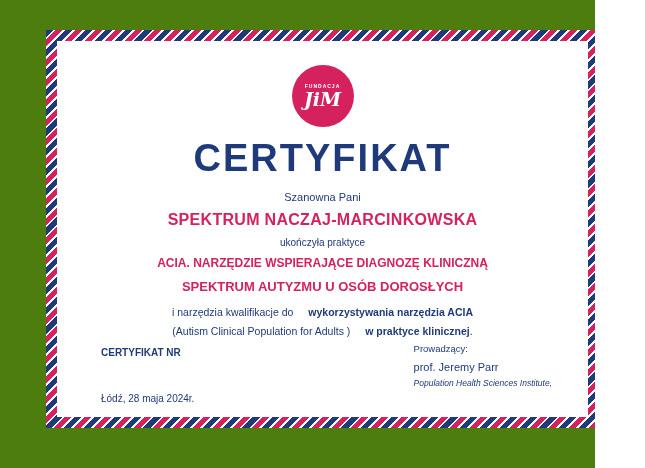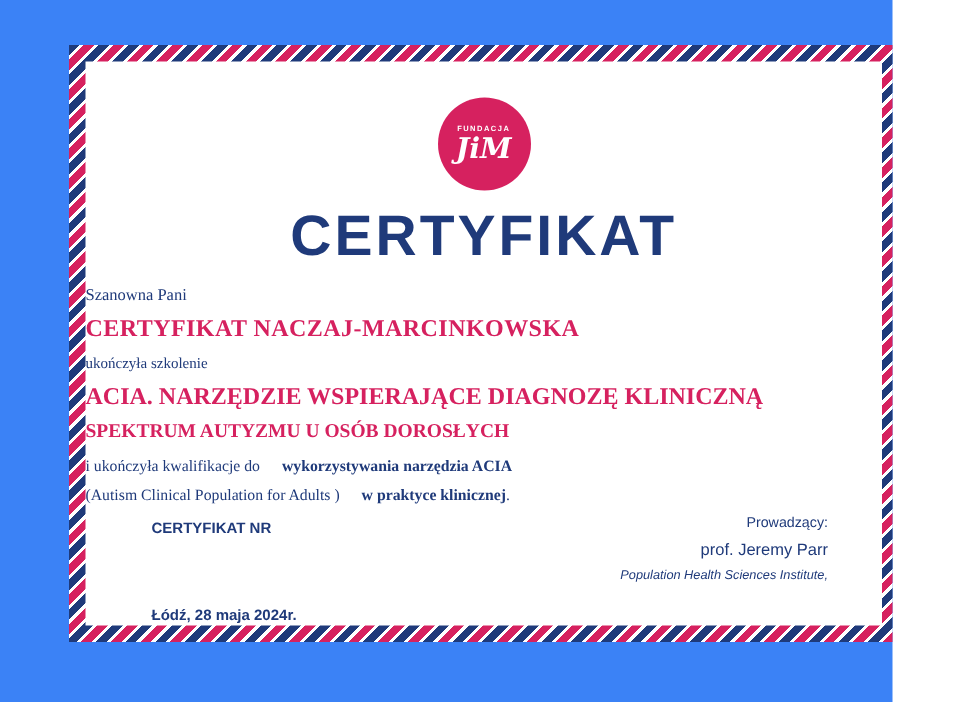--- a/index.html
+++ b/index.html
@@ -7,21 +7,21 @@
     padding: 0;
     width: 645px;
     height: 468px;
     background: #ffffff;
     font-family: "Liberation Sans", sans-serif;
   }
   #certificate-page {
     position: relative;
     width: 595px;
     height: 468px;
-    background: #3b82f6;
+    background: #4d7c0f;
     overflow: hidden;
   }
   
   #cert-border {
     position: absolute;
     left: 46px;
     top: 30px;
     width: 553px;
     height: 398px;
     box-sizing: border-box;
@@ -86,42 +86,42 @@
     font-size: 38px;
     font-weight: bold;
     letter-spacing: 2px;
     color: #1f3a7a;
   }
 
   .center-line {
     position: absolute;
     left: 0;
     width: 100%;
-    font-family: Liberation Serif, serif;
+    text-align: center;
   }
   #salutation {
     top: 150px;
     font-size: 11px;
     color: #1f3a7a;
   }
   #recipient-name {
     top: 170px;
     font-size: 16px;
     font-weight: bold;
     color: #d6215f;
     letter-spacing: 0.3px;
   }
   #completed-label {
     top: 196px;
     font-size: 10px;
     color: #1f3a7a;
   }
   #course-line-1 {
     top: 215px;
-    font-size: 16px;
+    font-size: 12px;
     font-weight: bold;
     color: #d6215f;
   }
   #course-line-2 {
     top: 238px;
     font-size: 13px;
     font-weight: bold;
     color: #d6215f;
   }
   #qualification-line-1 {
@@ -147,32 +147,30 @@
     font-size: 10px;
     font-weight: bold;
     margin-bottom: 6px;
   }
   #cert-number-value {
     font-size: 10px;
   }
   #cert-place-date {
     position: absolute;
     left: 44px;
-    top: 364px;
-    font-size: 10px;
-    color: #1f3a7a;
-    font-weight: bold;
+    top: 352px;
+    font-size: 10px;
+    color: #1f3a7a;
   }
 
   
   #signatories-block {
     position: absolute;
     right: 36px;
     top: 302px;
-    text-align: right;
     color: #1f3a7a;
     margin-left: 44px;
   }
   #signatories-label {
     font-size: 9.5px;
     margin-bottom: 7px;
   }
   .signatory-name {
     font-size: 11px;
     font-weight: normal;
@@ -195,29 +193,29 @@
         <div id="logo-circle">
           <div id="logo-top-text">FUNDACJA</div>
           <div id="logo-main-text">JiM</div>
         </div>
       </div>
 
       <div id="cert-title">CERTYFIKAT</div>
 
       <div id="salutation" class="center-line">Szanowna Pani</div>
 
-      <div id="recipient-name" class="center-line">CERTYFIKAT NACZAJ-MARCINKOWSKA</div>
-
-      <div id="completed-label" class="center-line">ukończyła szkolenie</div>
+      <div id="recipient-name" class="center-line">SPEKTRUM NACZAJ-MARCINKOWSKA</div>
+
+      <div id="completed-label" class="center-line">ukończyła praktyce</div>
 
       <div id="course-line-1" class="center-line">ACIA. NARZĘDZIE WSPIERAJĄCE DIAGNOZĘ KLINICZNĄ</div>
       <div id="course-line-2" class="center-line">SPEKTRUM AUTYZMU U OSÓB DOROSŁYCH</div>
 
       <div id="qualification-line-1" class="center-line">
-        <span>i ukończyła kwalifikacje do </span><span class="bold">wykorzystywania narzędzia ACIA</span>
+        <span>i narzędzia kwalifikacje do </span><span class="bold">wykorzystywania narzędzia ACIA</span>
       </div>
 
       <div id="qualification-line-2" class="center-line">
         <span>(Autism Clinical Population for Adults ) </span><span class="bold">w praktyce klinicznej</span><span>.</span>
       </div>
 
       <div id="cert-number-block">
         <div id="cert-number-label">CERTYFIKAT NR</div>
       </div>
 

